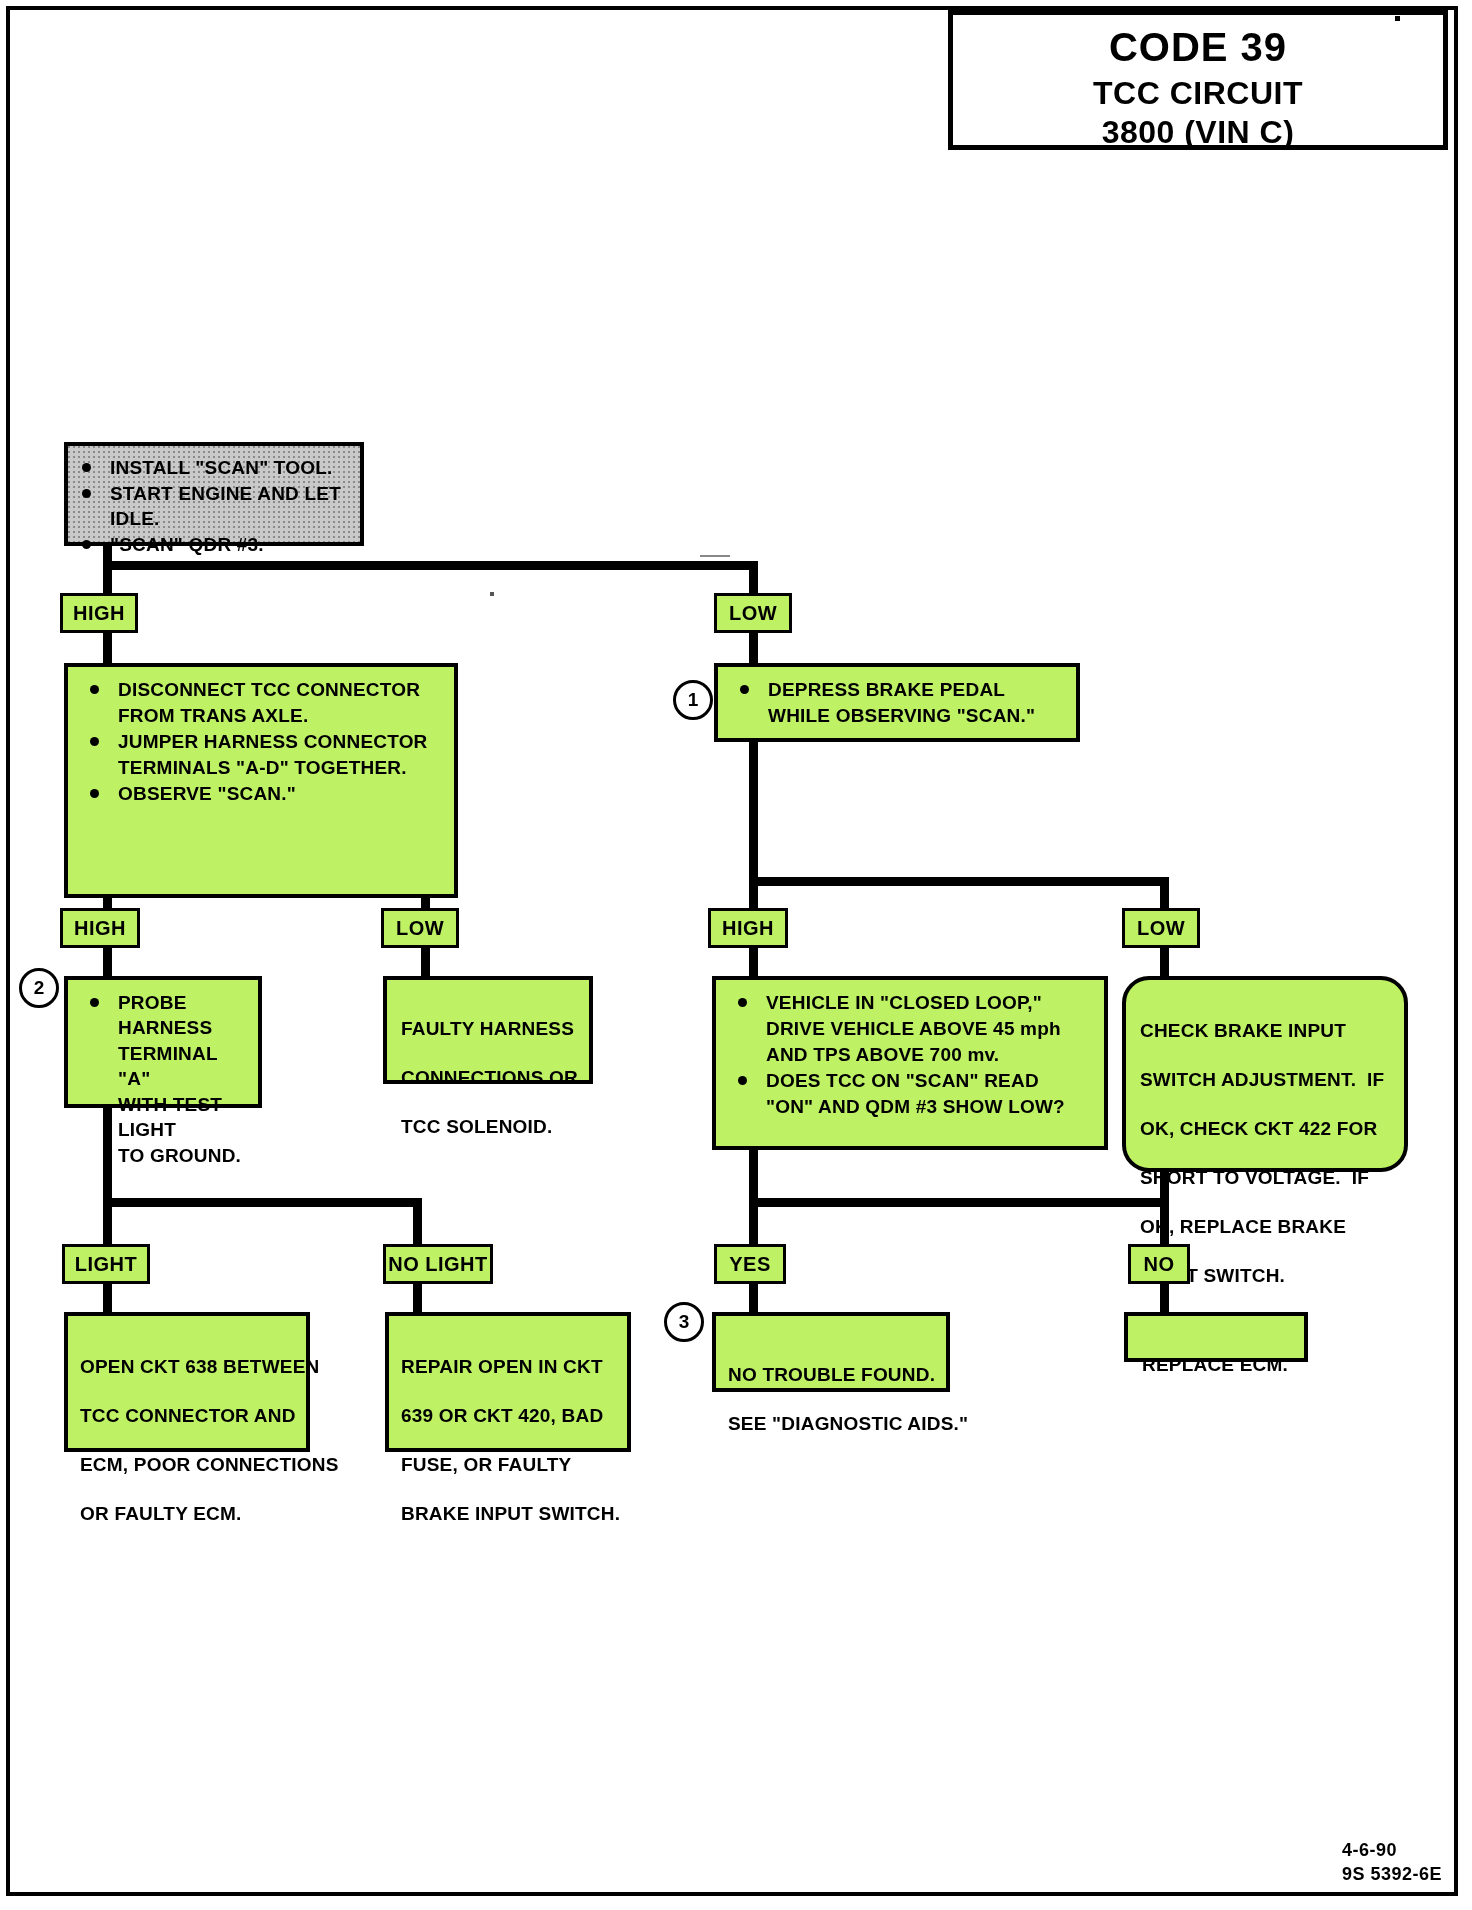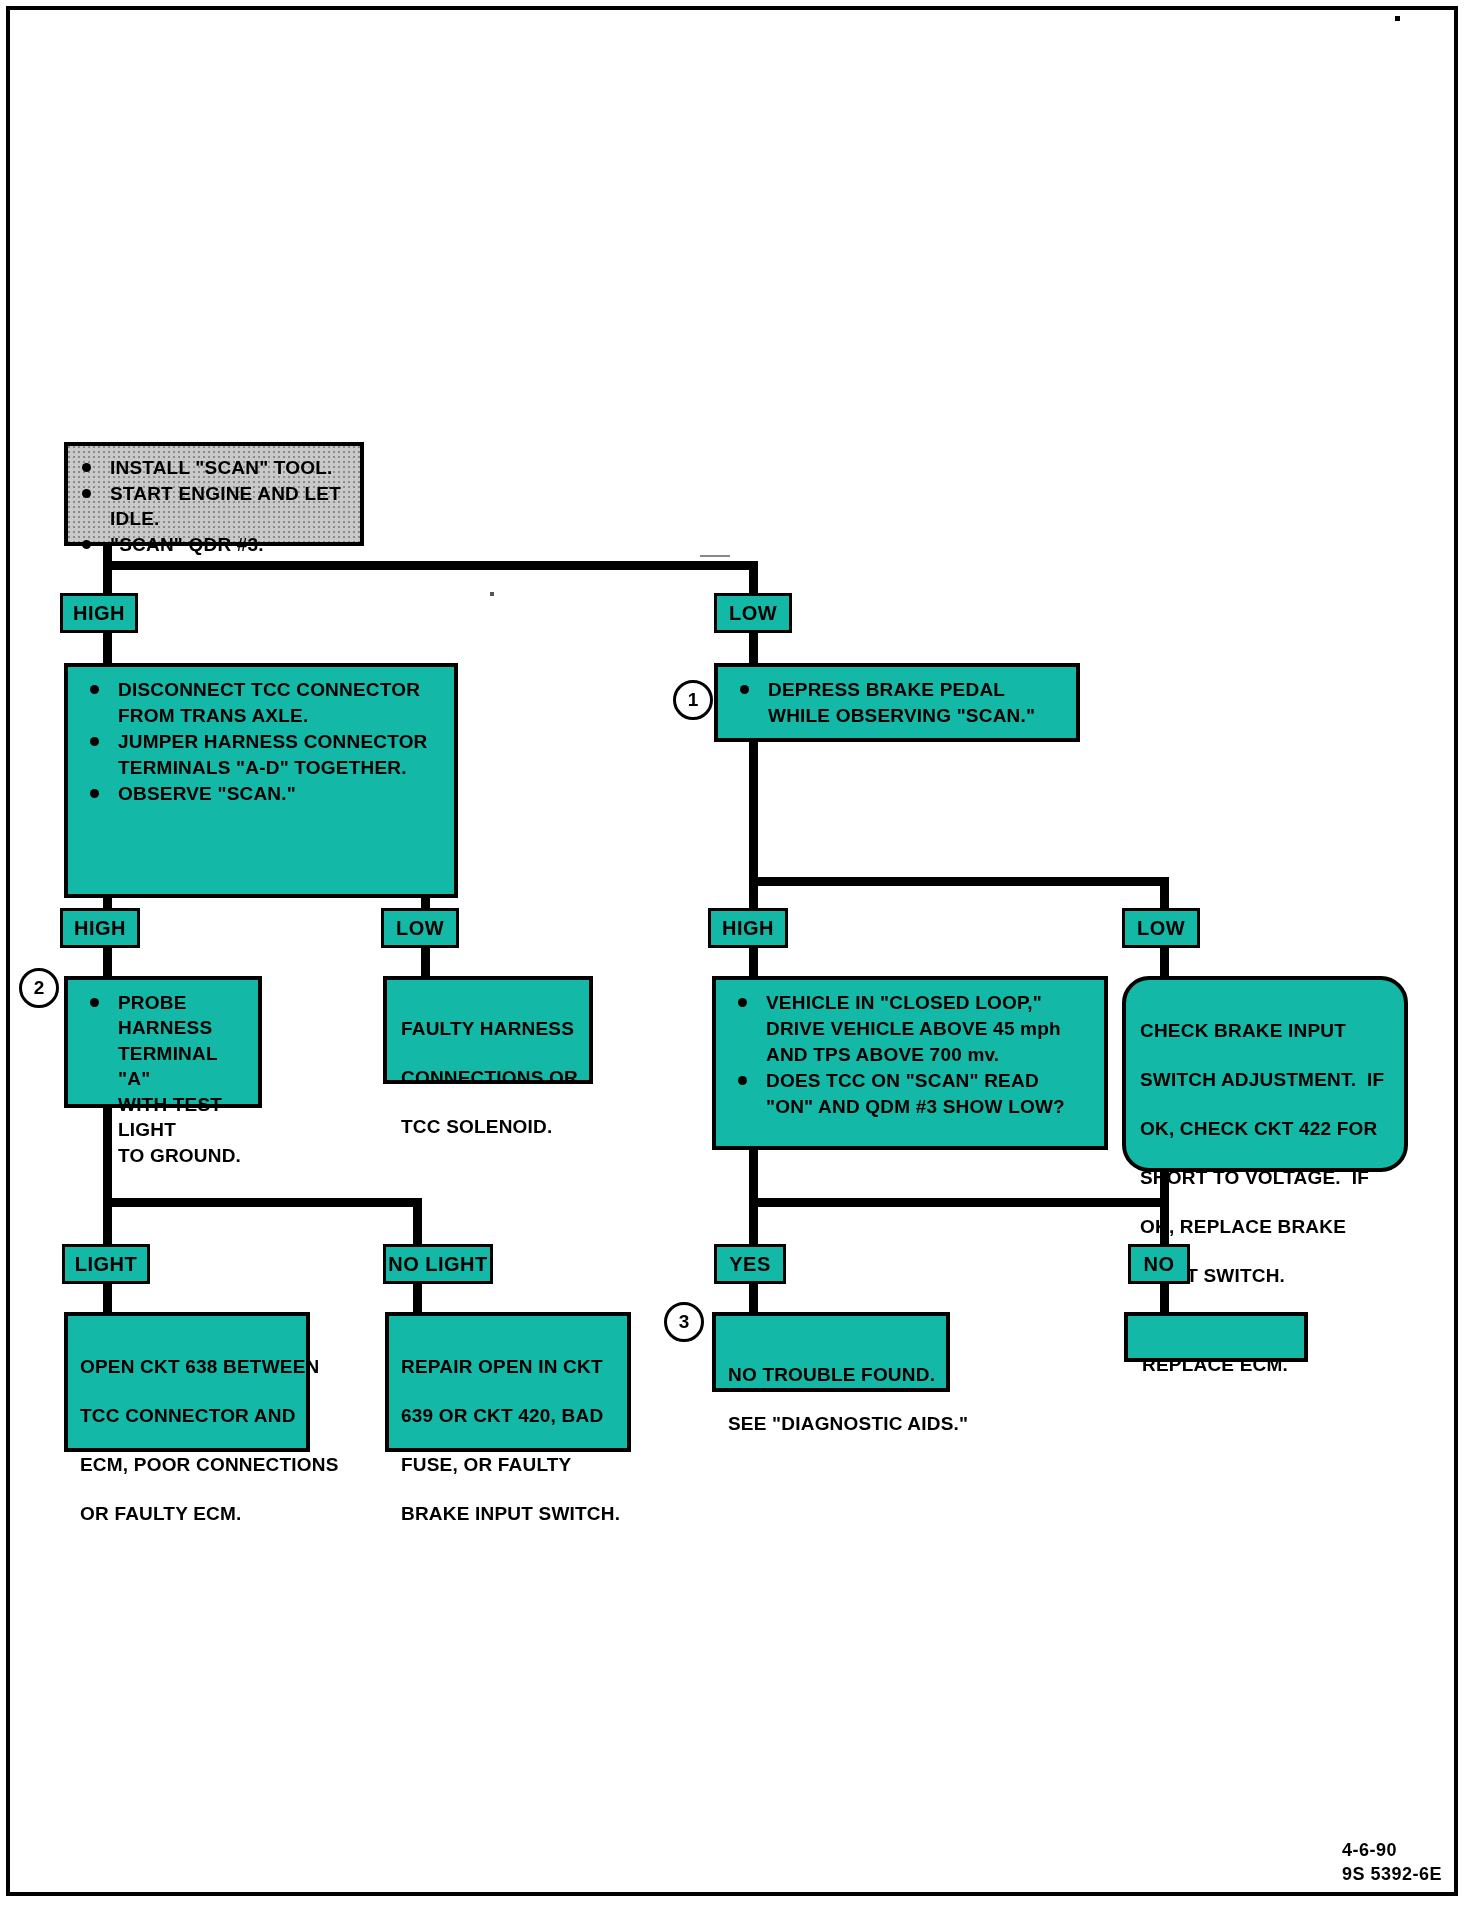--- a/index.html
+++ b/index.html
@@ -52,21 +52,21 @@
     font-weight: bold;
     line-height: 1.15;
     letter-spacing: 0.5px;
     margin-top: 8px;
   }
 
   
   .node {
     position: absolute;
     box-sizing: border-box;
-    background: #14b8a6;
+    background: #bef264;
     border: 4px solid #000;
     font-weight: bold;
     color: #000;
   }
   .tag {
     font-size: 20px;
     letter-spacing: 0.5px;
     display: flex;
     align-items: center;
     justify-content: center;
@@ -143,20 +143,25 @@
 
   
   .speck { position: absolute; background: #000; }
 </style>
 </head>
 <body>
 
 <div id="page" data-name="diagnostic-chart-page">
   <div id="page-frame" data-name="page-border"></div>
 
+  <div id="header-box" data-name="chart-header">
+    <div class="code" data-name="code-title">CODE 39</div>
+    <div class="sub" data-name="circuit-title">TCC CIRCUIT</div>
+    <div class="sub" style="margin-top:2px" data-name="engine-title">3800  (VIN C)</div>
+  </div>
   <div class="speck" data-name="scan-speck" style="left:1395px;top:16px;width:5px;height:5px;"></div>
 
   <div class="vline" data-name="edge-start-down" style="left:103px;top:546px;width:9px;height:22px;"></div>
 
   <div class="hline" data-name="edge-start-split" style="left:103px;top:561px;width:655px;height:9px;"></div>
   <div class="vline" data-name="edge-to-high1" style="left:103px;top:561px;width:9px;height:36px;"></div>
   <div class="vline" data-name="edge-to-low1" style="left:749px;top:561px;width:9px;height:36px;"></div>
   <div class="speck" data-name="faint-mark-a" style="left:700px;top:555px;width:30px;height:2px;background:#888;"></div>
   <div class="speck" data-name="faint-mark-b" style="left:490px;top:592px;width:4px;height:4px;background:#555;"></div>
 

